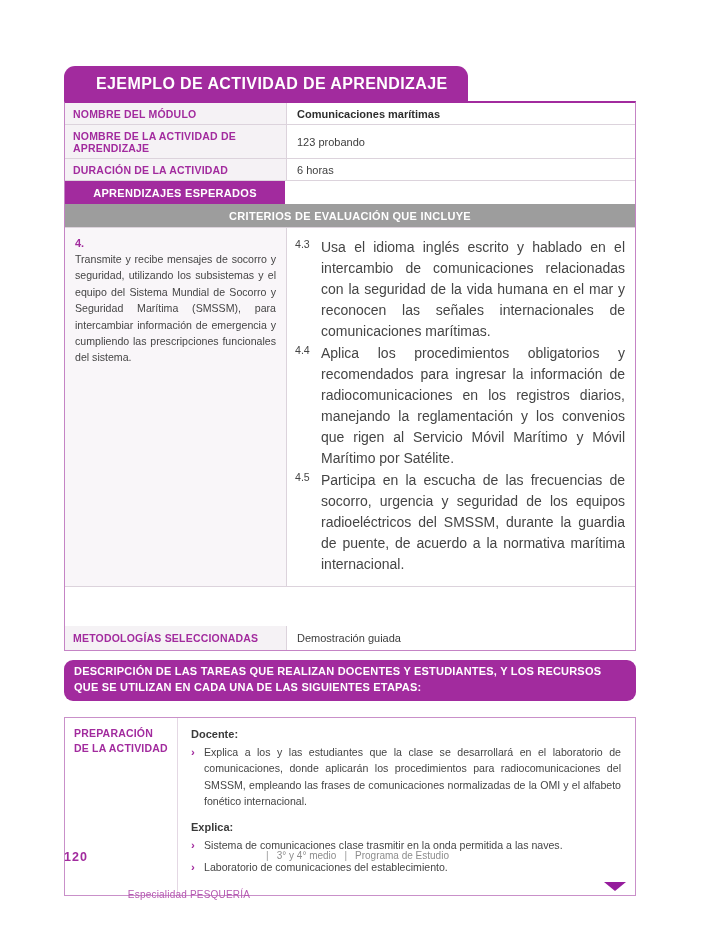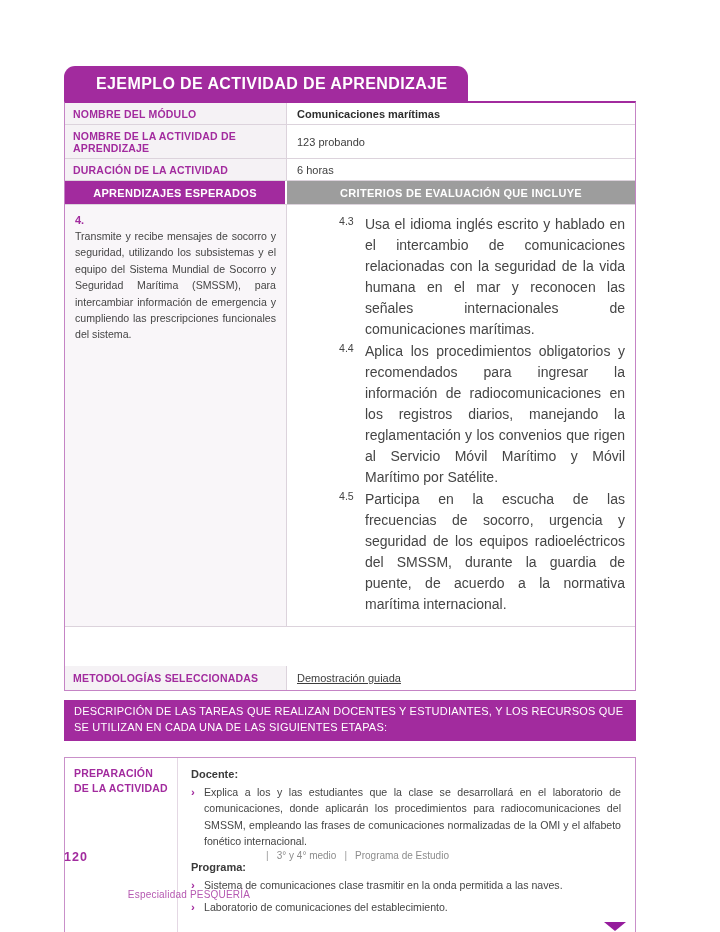--- a/index.html
+++ b/index.html
@@ -25,52 +25,52 @@
     width:222px;box-sizing:border-box;padding:5px 8px 4px 8px;
     background:#f5f2f5;color:#a22b9e;font-size:10.5px;font-weight:bold;
     letter-spacing:.2px;border-right:1px solid #dcd3dc;display:flex;align-items:center;
   }
   .cell-value{
     flex:1;box-sizing:border-box;padding:5px 10px 4px 10px;font-size:11px;
     display:flex;align-items:center;color:#3d3d3d;
   }
   .cell-value.bold{font-weight:bold;color:#2e2e2e;}
 
-  .header-row{display:flex;border-bottom:1px solid #dcd3dc;}
+  .header-row{display:flex;border-bottom:1px solid #dcd3dc;flex-direction:column;}
   .hdr{
     box-sizing:border-box;color:#fff;font-weight:bold;font-size:11px;
     text-align:center;padding:6px 6px 5px 6px;letter-spacing:.3px;
   }
   .hdr-left{width:222px;background:#a22b9e;border-right:2px solid #fff;}
   .hdr-right{flex:1;background:#9d9d9d;}
 
   .body-row{display:flex;border-bottom:1px solid #dcd3dc;}
   .obj-cell{
     width:222px;box-sizing:border-box;background:#f9f6f9;
     border-right:1px solid #dcd3dc;padding:9px 10px 10px 10px;
   }
   .obj-num{color:#a22b9e;font-weight:bold;font-size:11px;margin-bottom:2px;}
   .obj-text{font-size:10.6px;line-height:1.55;text-align:justify;color:#454545;}
   .crit-cell{flex:1;box-sizing:border-box;padding:9px 10px 10px 8px;}
-  .crit-item{display:flex;margin-bottom:1px;margin-left:44px;}
+  .crit-item{display:flex;margin-bottom:1px;}
   .crit-num{width:26px;flex:none;font-size:10.6px;line-height:1.5;color:#454545;}
   .crit-text{flex:1;font-size:14px;line-height:1.5;text-align:justify;color:#454545;}
 
   .meth-row{display:flex;margin-top:39px;}
   .meth-label{
     width:222px;box-sizing:border-box;background:#f5f2f5;color:#a22b9e;
     font-size:10.5px;font-weight:bold;padding:6px 8px;letter-spacing:.2px;
     border-right:1px solid #dcd3dc;display:flex;align-items:center;
   }
-  .meth-value{flex:1;padding:6px 10px;font-size:11px;display:flex;align-items:center;color:#3d3d3d;text-decoration:underline;}
+  .meth-value{flex:1;padding:6px 10px;font-size:11px;display:flex;align-items:center;color:#3d3d3d;}
 
   
   .banner{
-    margin-top:9px;background:#a22b9e;color:#fff;font-weight:normal;
-    font-size:11px;line-height:1.45;padding:4px 10px 5px 10px;letter-spacing:.2px;
+    margin-top:9px;background:#a22b9e;color:#fff;font-weight:bold;
+    font-size:11px;line-height:1.45;padding:4px 10px 5px 10px;letter-spacing:.2px;border-radius:9px;
   }
 
   
   .prep{
     margin-top:16px;border:1px solid #c990c9;display:flex;position:relative;
     min-height:130px;background:#fff;
   }
   .prep-label{
     width:113px;flex:none;box-sizing:border-box;padding:8px 6px 8px 9px;
     color:#a22b9e;font-weight:bold;font-size:10.5px;line-height:1.45;
@@ -159,21 +159,21 @@
   <section class="prep">
     <div class="prep-label">PREPARACIÓN DE LA ACTIVIDAD</div>
     <div class="prep-content">
 
       <div class="sub-heading">Docente:</div>
       <div class="bullet">
         <span class="chev">›</span>
         <div class="bullet-text">Explica a los y las estudiantes que la clase se desarrollará en el laboratorio de comunicaciones, donde aplicarán los procedimientos para radiocomunicaciones del SMSSM, empleando las frases de comunicaciones normalizadas de la OMI y el alfabeto fonético internacional.</div>
       </div>
 
-      <div class="sub-heading recursos">Programa:</div>
+      <div class="sub-heading recursos">Explica:</div>
       <div class="bullet">
         <span class="chev">›</span>
         <div class="bullet-text">Sistema de comunicaciones clase trasmitir en la onda permitida a las naves.</div>
       </div>
       <div class="bullet">
         <span class="chev">›</span>
         <div class="bullet-text">Laboratorio de comunicaciones del establecimiento.</div>
       </div>
 
     </div>

